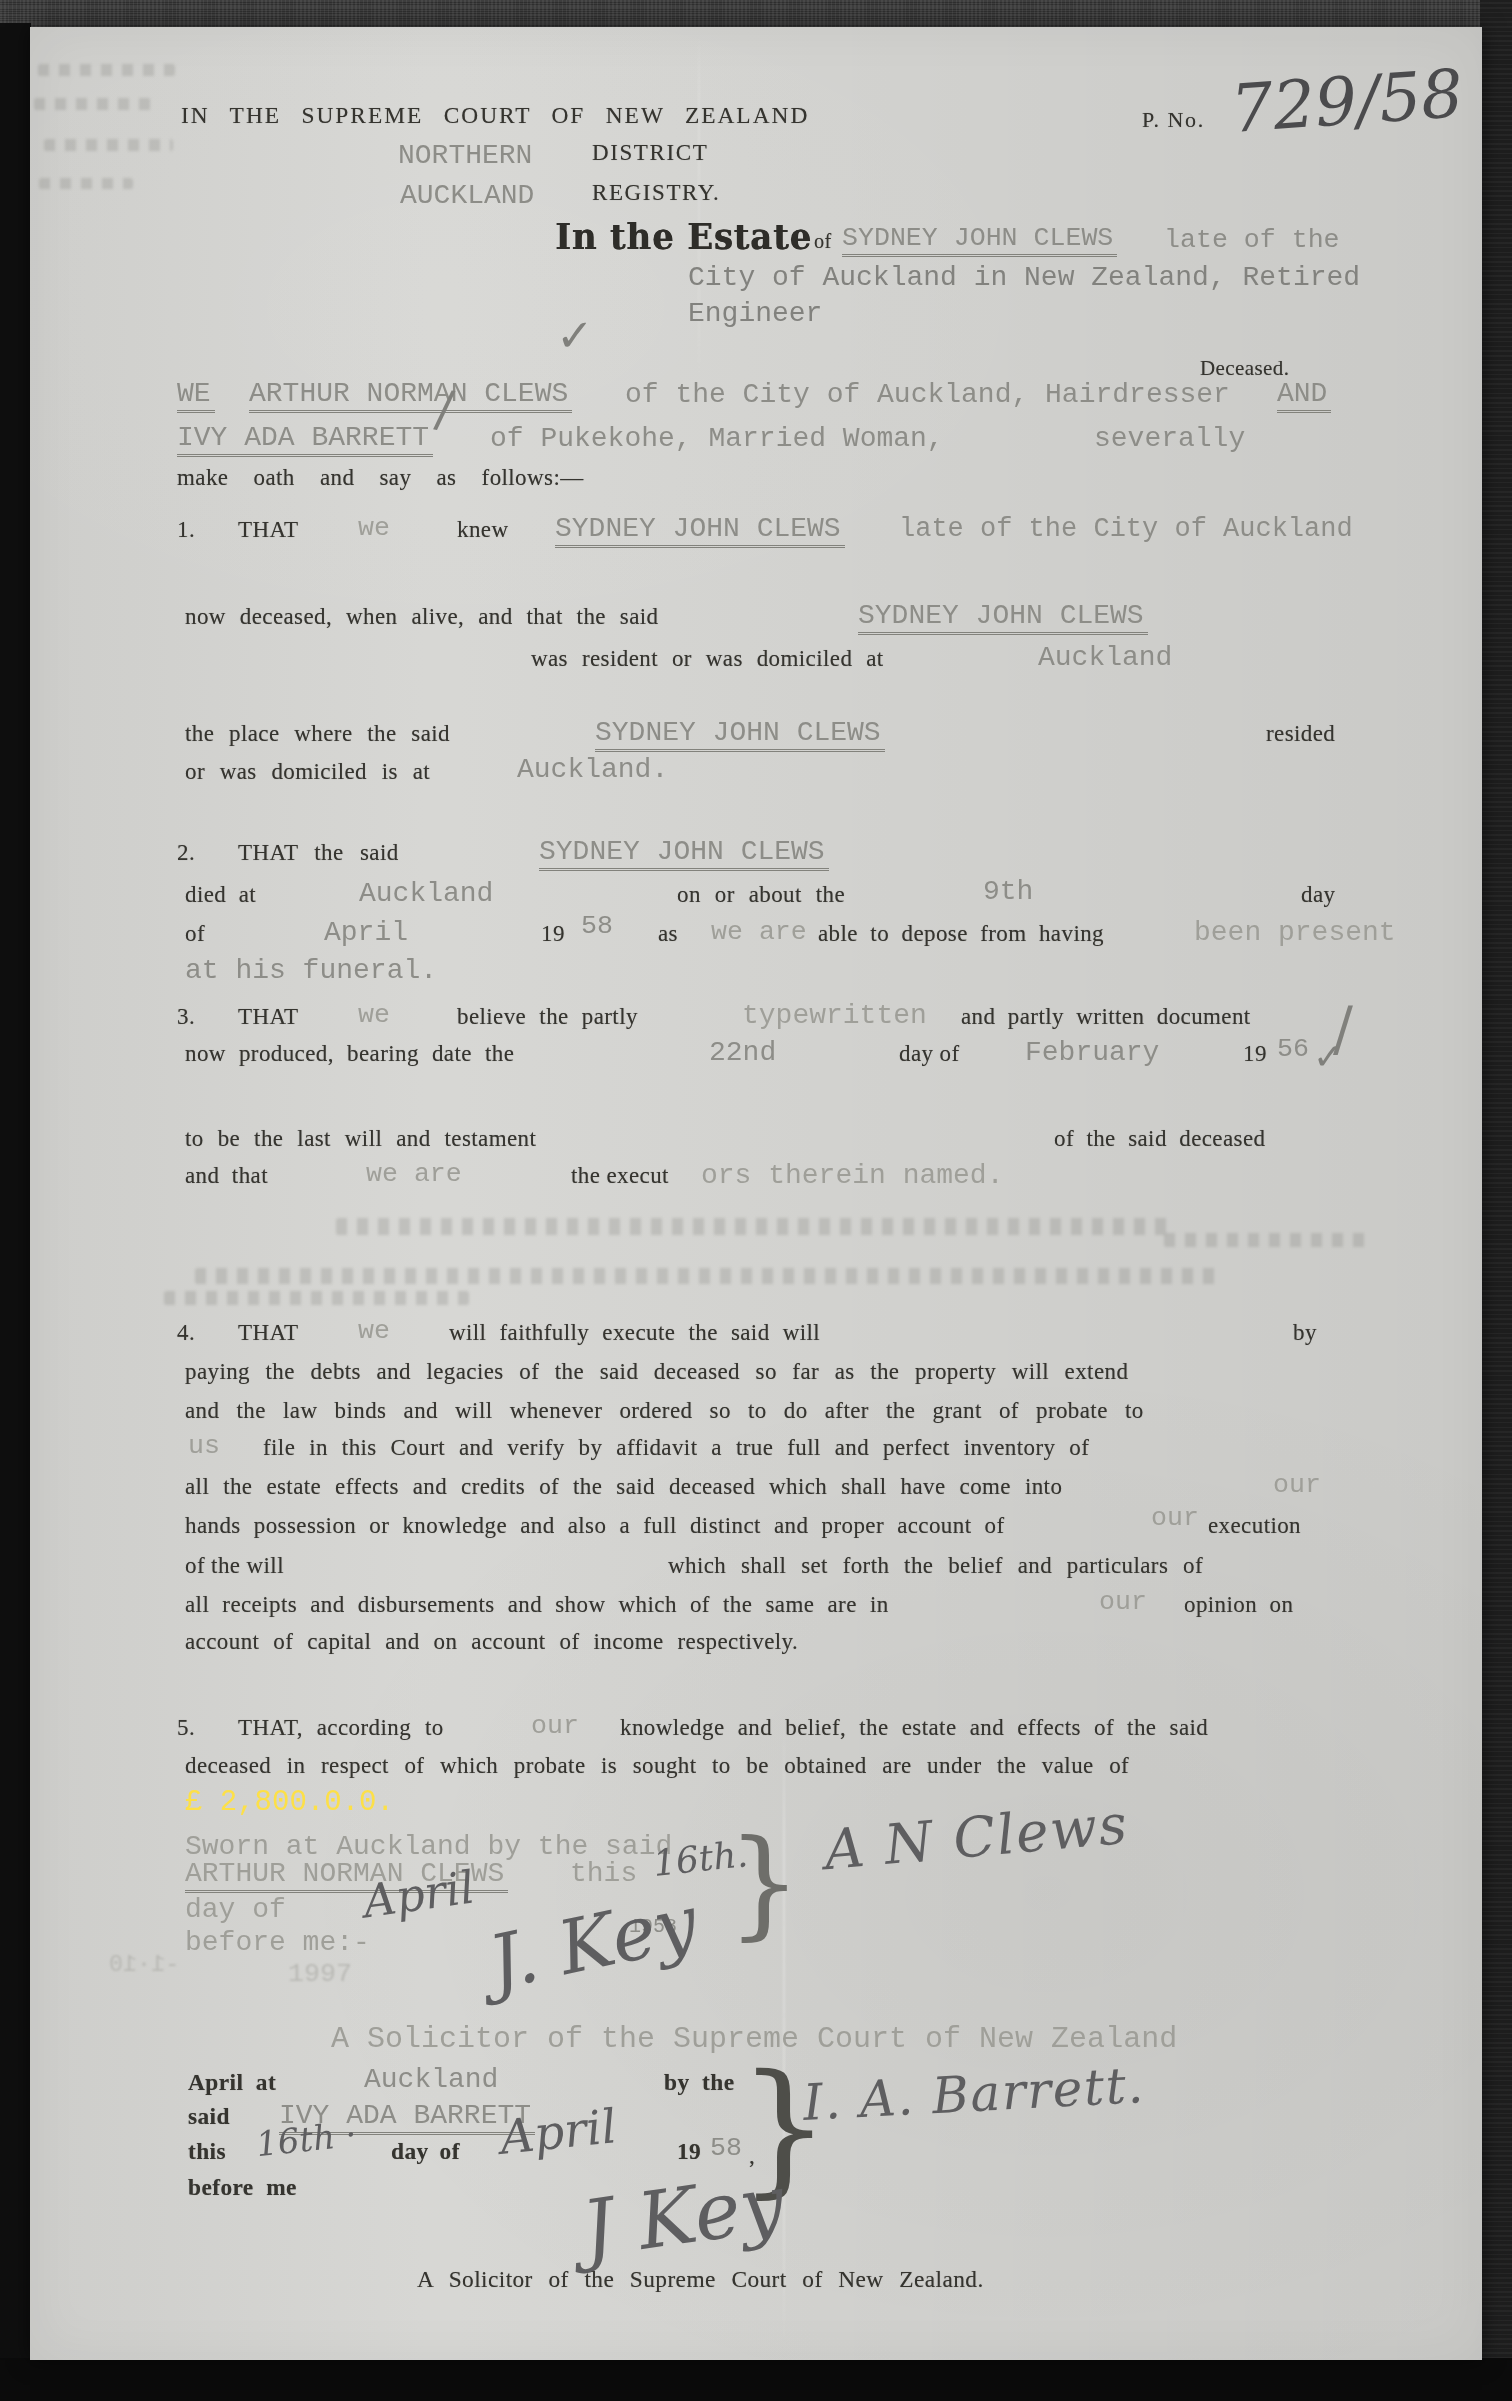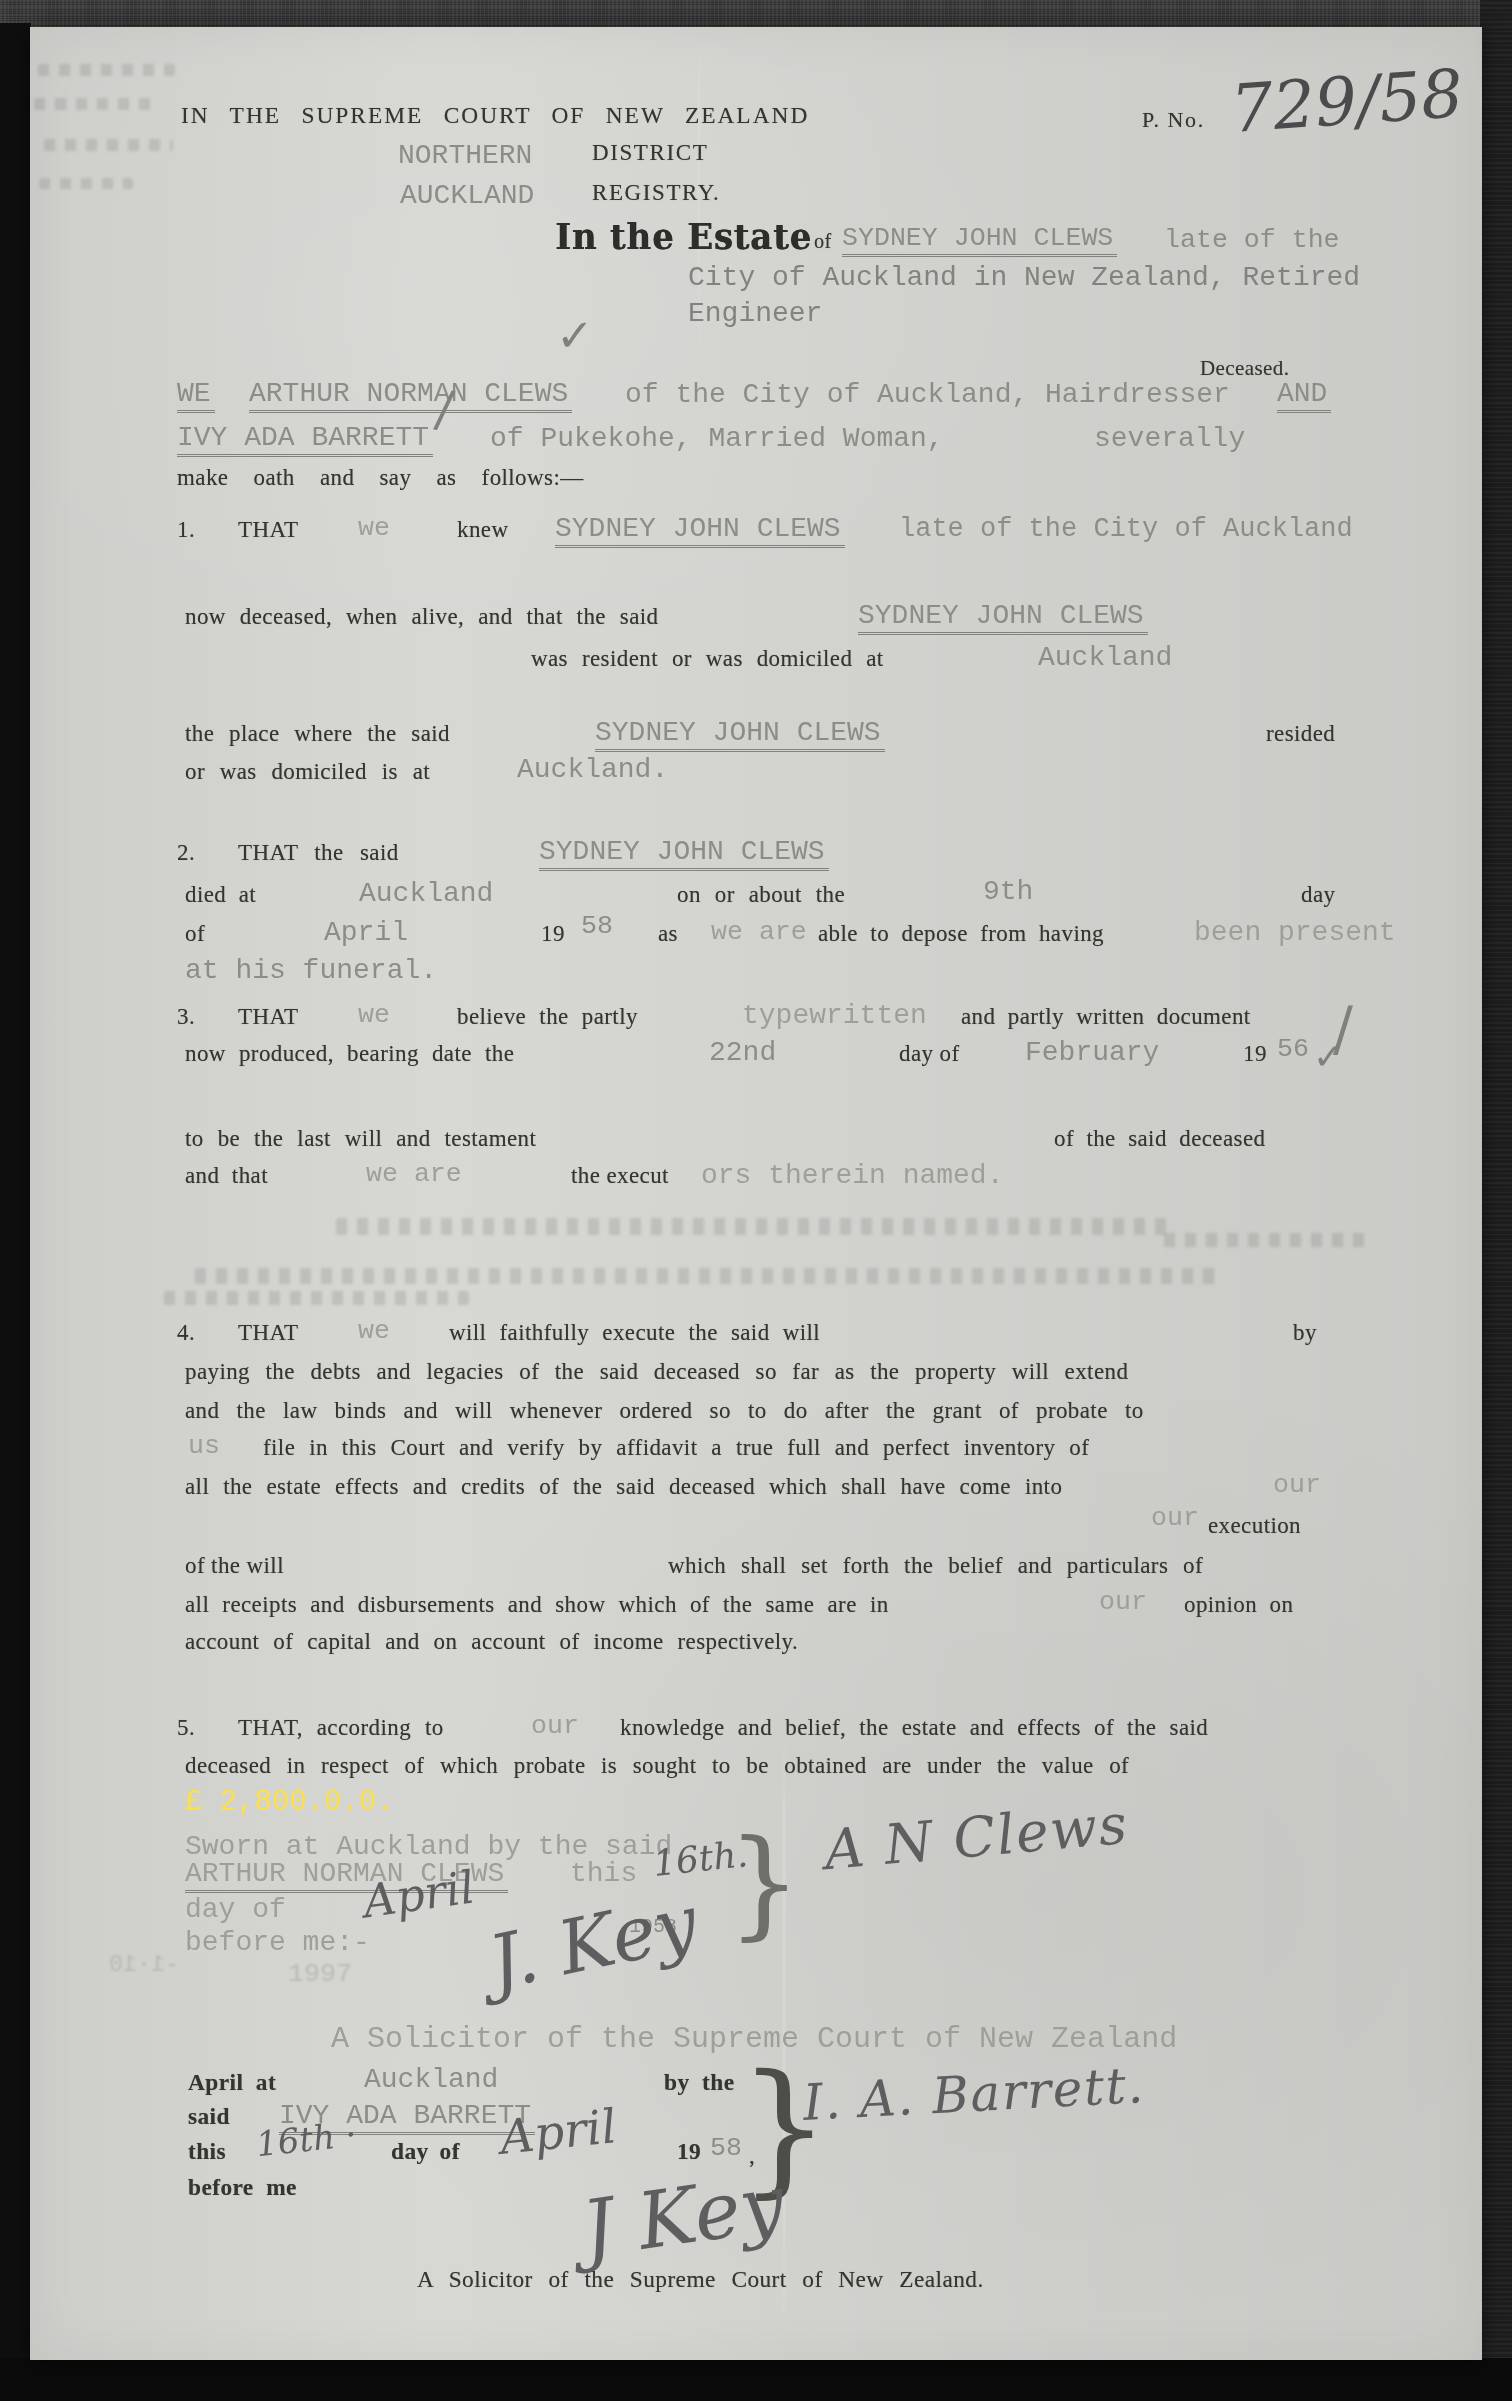--- a/index.html
+++ b/index.html
@@ -145,20 +145,21 @@
   <span class="txt p" style="left:238px;top:1321px;">THAT</span>
   <span class="txt tl" style="left:358px;top:1318px;font-size:26.6px;">we</span>
   <span class="txt p" style="left:449px;top:1321px;word-spacing:7px;">will faithfully execute the said will</span>
   <span class="txt p" style="left:1293px;top:1321px;">by</span>
   <span class="txt p" style="left:185px;top:1360px;word-spacing:9.4px;">paying the debts and legacies of the said deceased so far as the property will extend</span>
   <span class="txt p" style="left:185px;top:1399px;word-spacing:11px;">and the law binds and will whenever ordered so to do after the grant of probate to</span>
   <span class="txt tl" style="left:188px;top:1433px;font-size:26.6px;">us</span>
   <span class="txt p" style="left:263px;top:1436px;word-spacing:7.8px;">file in this Court and verify by affidavit a true full and perfect inventory of</span>
   <span class="txt p" style="left:185px;top:1475px;word-spacing:7.8px;">all the estate effects and credits of the said deceased which shall have come into</span>
   <span class="txt tl" style="left:1273px;top:1472px;font-size:26.6px;">our</span>
+  <span class="txt p" style="left:185px;top:1514px;word-spacing:7px;">hands possession or knowledge and also a full distinct and proper account of</span>
   <span class="txt tl" style="left:1151px;top:1505px;font-size:26.6px;">our</span>
   <span class="txt p" style="left:1208px;top:1514px;">execution</span>
   <span class="txt p" style="left:185px;top:1554px;">of the will</span>
   <span class="txt p" style="left:668px;top:1554px;word-spacing:8.6px;">which shall set forth the belief and particulars of</span>
   <span class="txt p" style="left:185px;top:1593px;word-spacing:7px;">all receipts and disbursements and show which of the same are in</span>
   <span class="txt tl" style="left:1099px;top:1589px;font-size:26.6px;">our</span>
   <span class="txt p" style="left:1184px;top:1593px;word-spacing:6.3px;">opinion on</span>
   <span class="txt p" style="left:185px;top:1630px;word-spacing:7.8px;">account of capital and on account of income respectively.</span>
 
   <span class="txt p" style="left:177px;top:1716px;">5.</span>

